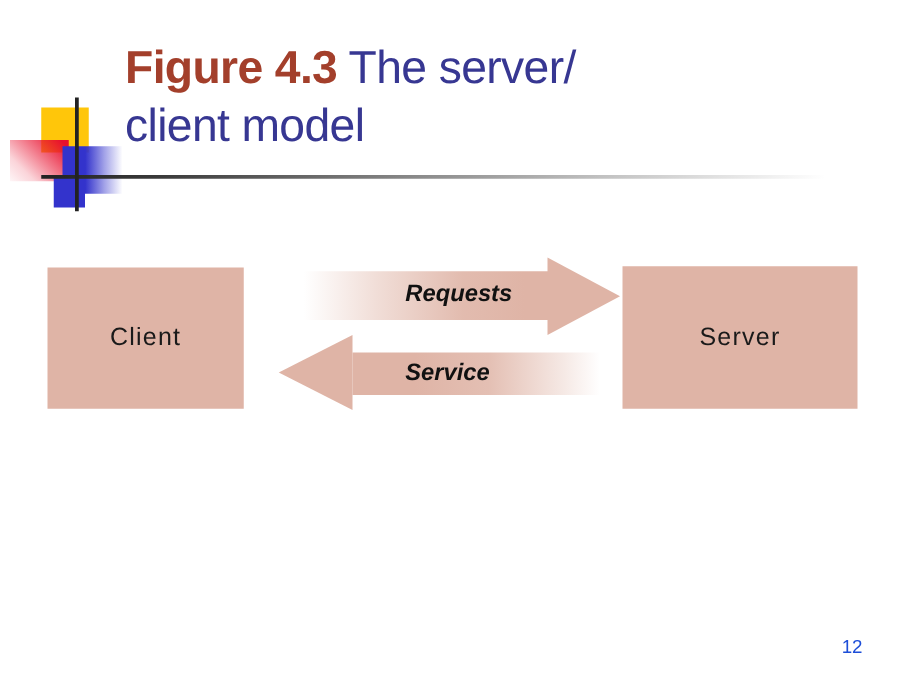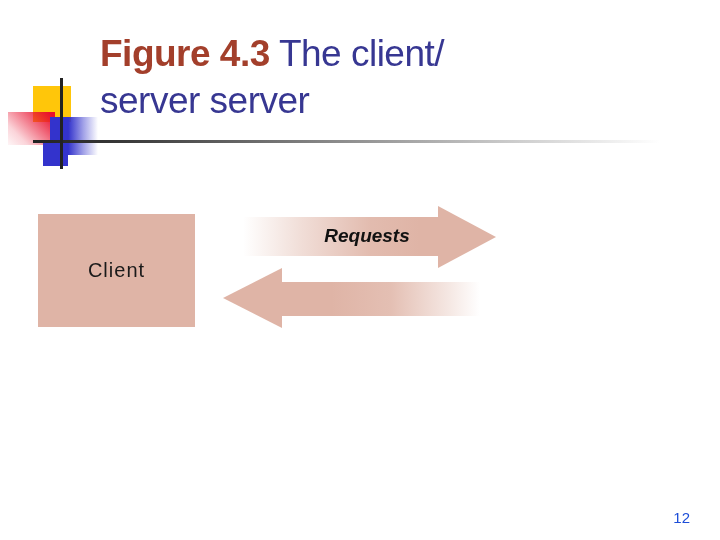--- a/index.html
+++ b/index.html
@@ -90,31 +90,35 @@
 <div class="slide">
 
   <div class="deco deco-yellow"></div>
   <div class="deco deco-red"></div>
   <div class="deco deco-blue"></div>
   <div class="deco deco-blue-small"></div>
   <div class="deco title-rule"></div>
   <div class="deco deco-vline"></div>
 
   <div class="title">
-    <div><span class="fig">Figure 4.3</span><span> The client/</span></div>
-    <div>server server</div>
+    <div><span class="fig">Figure 4.3</span><span> The server/</span></div>
+    <div>client model</div>
   </div>
 
   <div class="node client-box">
     <span>Client</span>
   </div>
 
+  <div class="node server-box">
+    <span>Server</span>
+  </div>
 
   <div class="arrow-body req-body"></div>
   <div class="req-head"></div>
   <div class="arrow-label req-label">Requests</div>
 
   <div class="svc-head"></div>
   <div class="arrow-body svc-body"></div>
+  <div class="arrow-label svc-label">Service</div>
 
   <div class="page-number">12</div>
 
 </div>
 
 </body></html>

